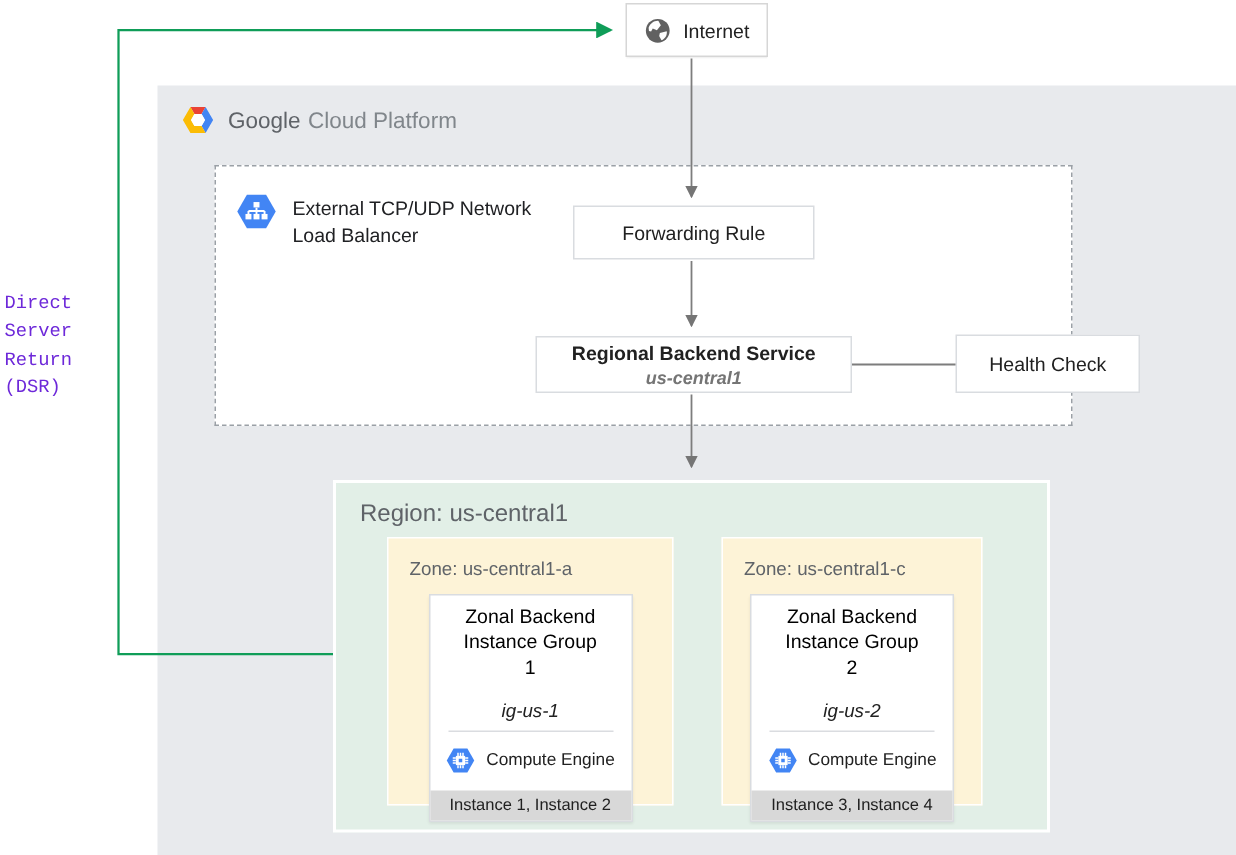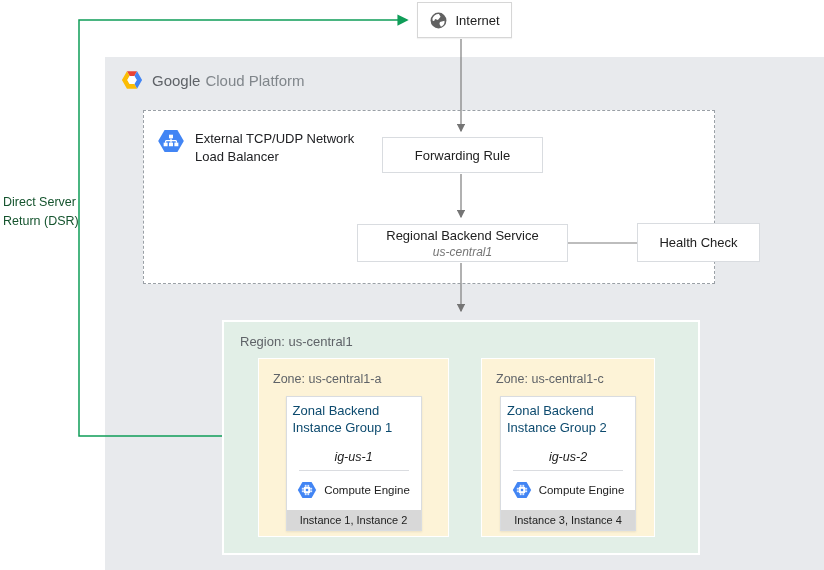--- a/index.html
+++ b/index.html
@@ -1,21 +1,21 @@
 <!DOCTYPE html>
 <html><head>
 <meta charset="utf-8">
 <style>
   html,body{margin:0;padding:0;background:#fff;}
   .canvas{position:relative;width:824px;height:570px;background:#ffffff;
           font-family:"Liberation Sans",sans-serif;overflow:hidden;}
 
   
   .dsr-label{position:absolute;left:3px;top:193px;width:80px;
-             font-size:12.5px;line-height:1.5;color:#14532d;}
+             font-size:12.5px;line-height:1.5;color:#6d28d9;font-family:Liberation Mono, monospace;}
 
   
   .internet-box{position:absolute;left:417px;top:2px;width:95px;height:36px;
                 background:#fff;border:1px solid #d6d6d6;box-sizing:border-box;
                 display:flex;align-items:center;justify-content:center;gap:7px;
                 font-size:13px;color:#212121;box-shadow:0 1px 1px rgba(0,0,0,.05);}
 
   
   .gcp{position:absolute;left:105px;top:57px;width:719px;height:513px;background:#e8eaed;padding-left:47px;}
   .gcp-logo{position:absolute;left:16px;top:12px;display:flex;align-items:center;gap:9px;}
@@ -27,37 +27,37 @@
           background:#ffffff;border:1px dashed #9aa0a6;box-sizing:border-box;}
   .lb-header{position:absolute;left:13px;top:16px;display:flex;align-items:flex-start;gap:10px;}
   .lb-title{font-size:13px;line-height:1.4;color:#202124;padding-top:3px;}
 
   
   .node{position:absolute;background:#fff;border:1px solid #d9dce0;box-sizing:border-box;
         display:flex;flex-direction:column;align-items:center;justify-content:center;
         font-size:13px;color:#212121;text-align:right;}
   .node .sub{font-size:12px;font-style:italic;color:#757575;margin-top:2px;}
   .fr-box{left:382px;top:137px;width:161px;height:36px;}
-  .rbs-box{left:357px;top:224px;width:211px;height:38px;}
+  .rbs-box{left:357px;top:224px;width:211px;height:38px;font-weight:bold;}
   .hc-box{left:637px;top:223px;width:123px;height:39px;}
 
   
   .region{position:absolute;left:222px;top:320px;width:478px;height:235px;
           background:#e2efe7;border:2px solid #ffffff;box-sizing:border-box;}
-  .region-label{position:absolute;left:16px;top:12px;font-size:13px;color:#5f6368;}
+  .region-label{position:absolute;left:16px;top:12px;font-size:16px;color:#5f6368;}
 
   .zone{position:absolute;top:36px;height:179px;background:#fdf3d7;
         border:1px solid #ffffff;box-sizing:border-box;}
   .zone-a{left:34px;width:191px;}
   .zone-c{left:257px;width:174px;}
   .zone-label{margin:13px 0 0 14px;font-size:12.5px;color:#5f6368;}
 
   .group{margin:10px auto 0;width:136px;background:#fff;border:1px solid #d9dce0;
          box-sizing:border-box;box-shadow:0 1px 2px rgba(0,0,0,.08);}
-  .group-title{padding:6px 6px 0;font-size:13px;line-height:1.3;color:#0c4a6e;text-align:left;}
+  .group-title{padding:6px 22px 0;font-size:13px;line-height:1.3;color:#000000;text-align:center;}
   .group-id{font-size:12.5px;font-style:italic;color:#212121;text-align:center;margin-top:13px;}
   .group-divider{height:1px;background:#dadce0;margin:6px 12px 0;}
   .engine-row{display:flex;align-items:center;justify-content:center;gap:7px;
               padding:9px 0 10px;font-size:11.5px;color:#212121;}
   .instances-bar{background:#d8d8d8;text-align:center;font-size:11px;color:#212121;
                  padding:4px 2px;}
 
   
   .overlay{position:absolute;left:0;top:0;width:824px;height:570px;pointer-events:none;}
 </style>

